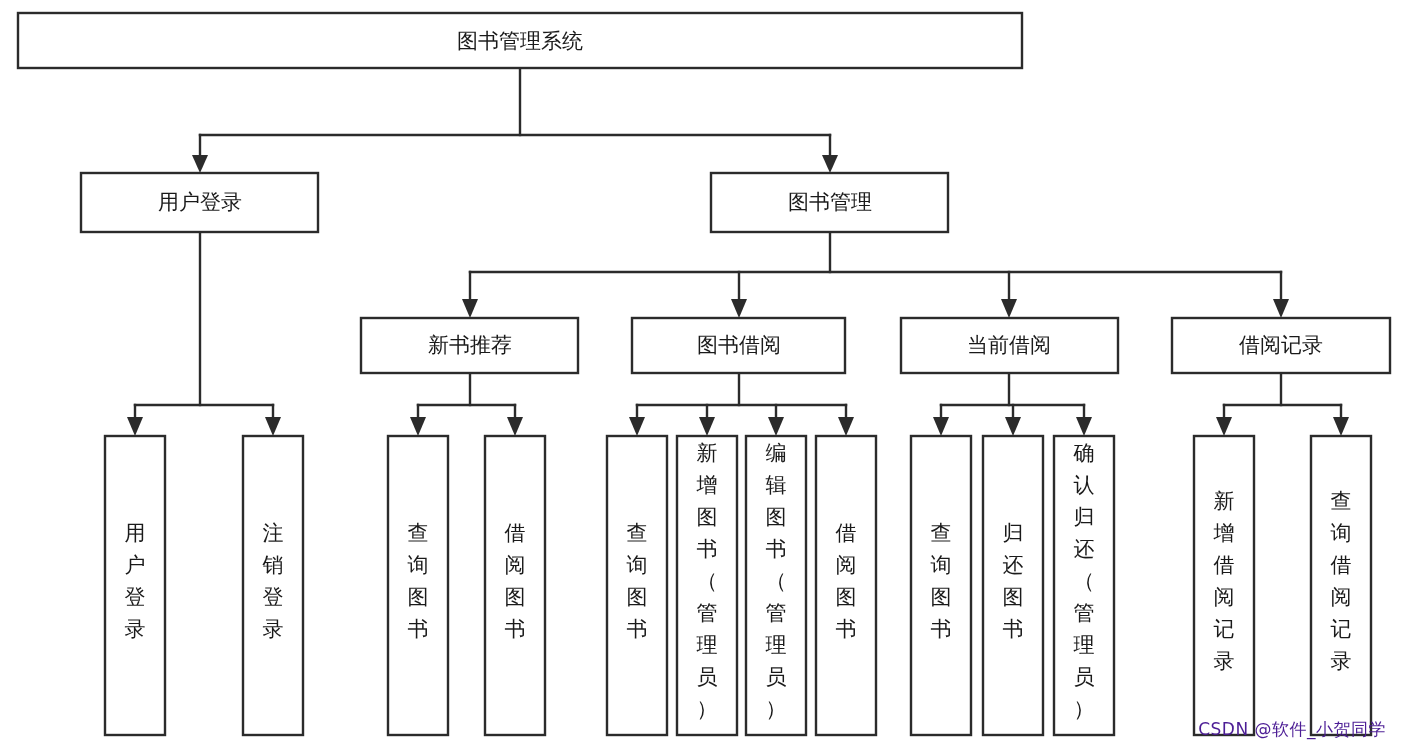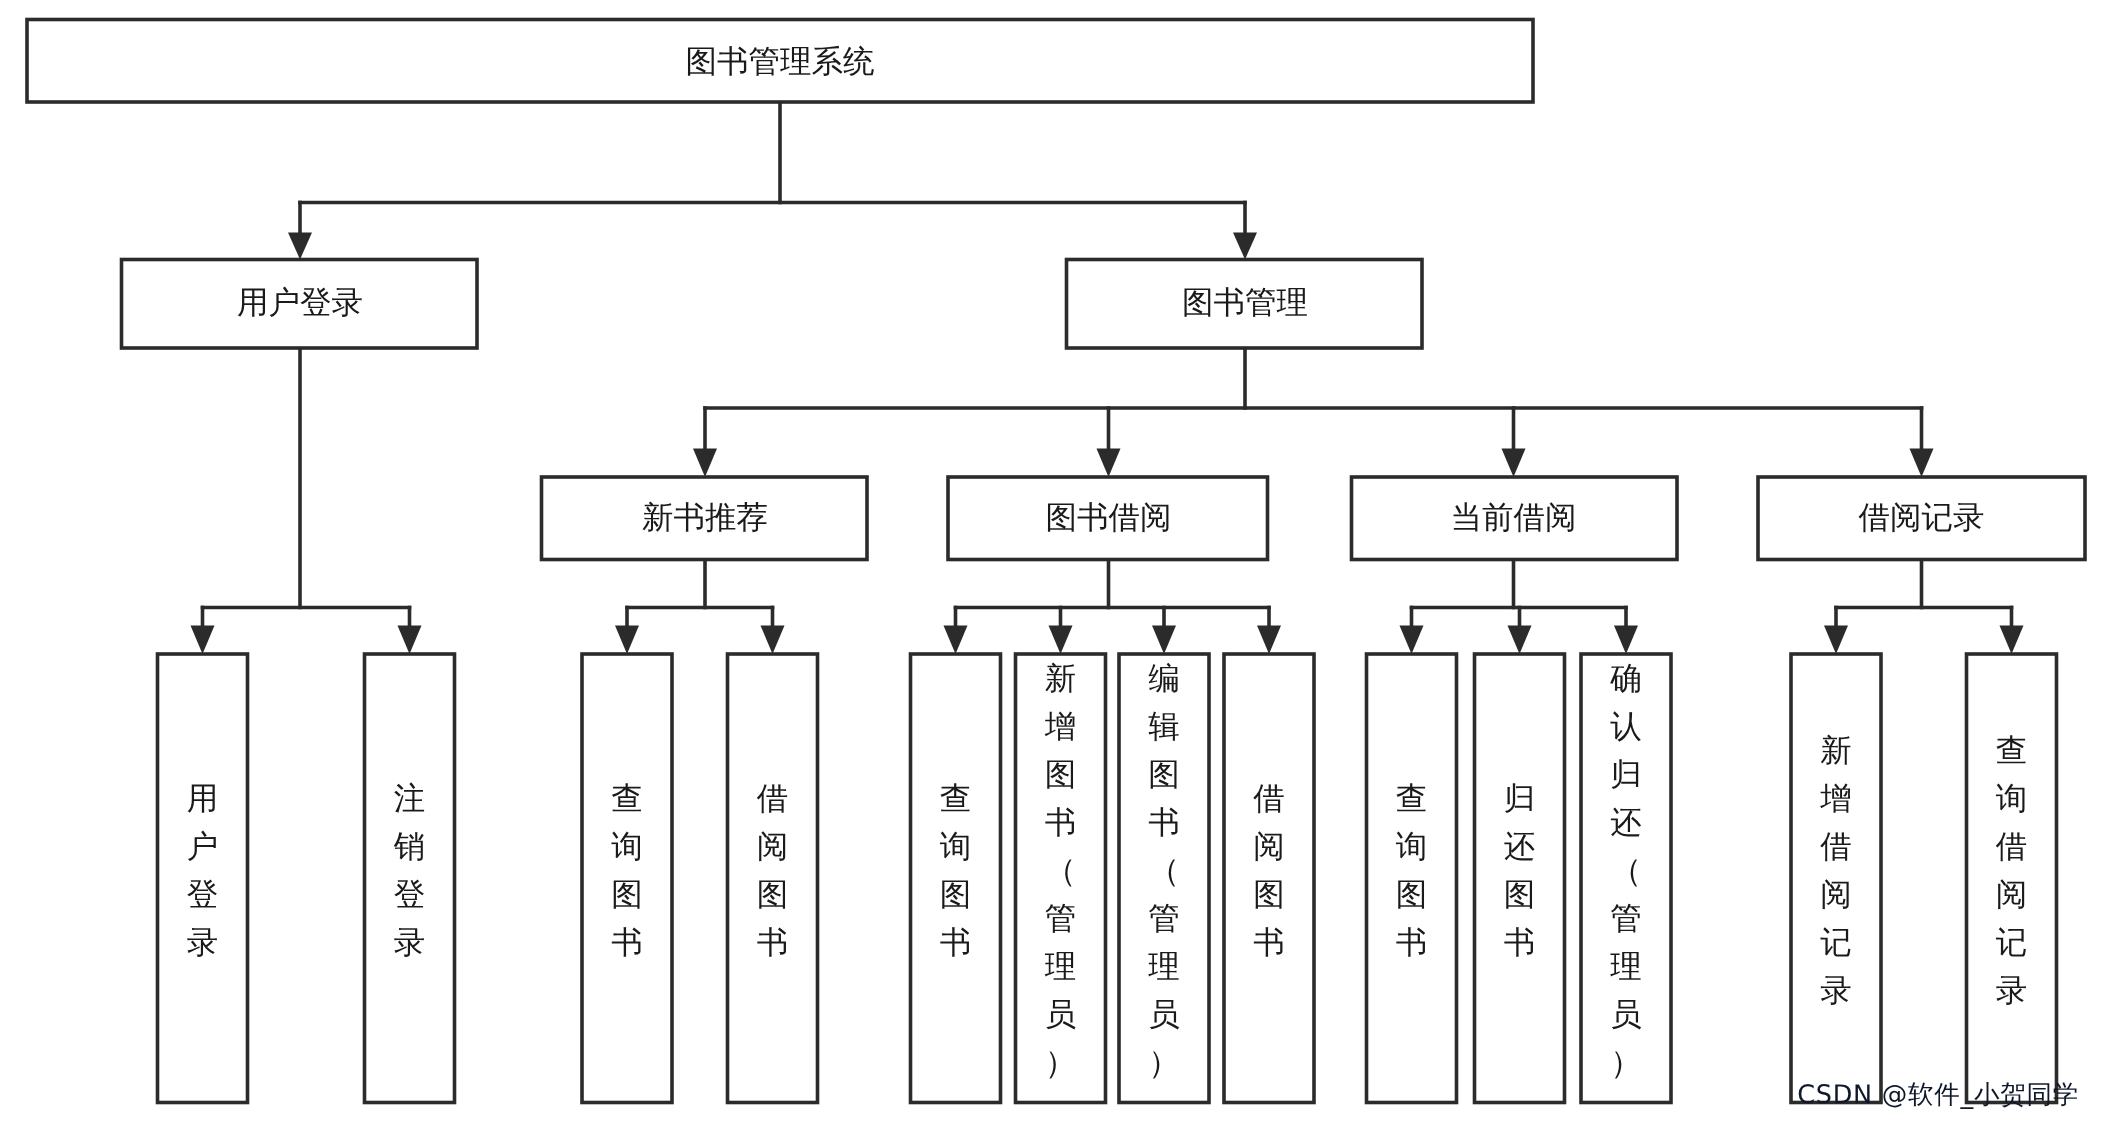--- a/index.html
+++ b/index.html
@@ -53,21 +53,21 @@
   .arrow-head {
     fill: #2b2b2b;
     stroke: none;
   }
   .watermark {
     position: absolute;
     right: 8px;
     bottom: 6px;
     font-family: "DejaVu Sans", "Liberation Sans", sans-serif;
     font-size: 17px;
-    color: #0f172a;
+    color: #4c1d95;
     white-space: nowrap;
     letter-spacing: 0.5px;
     user-select: none;
   }
 </style>
 </head>
 <body>
 
 <div id="diagram-root">
 

